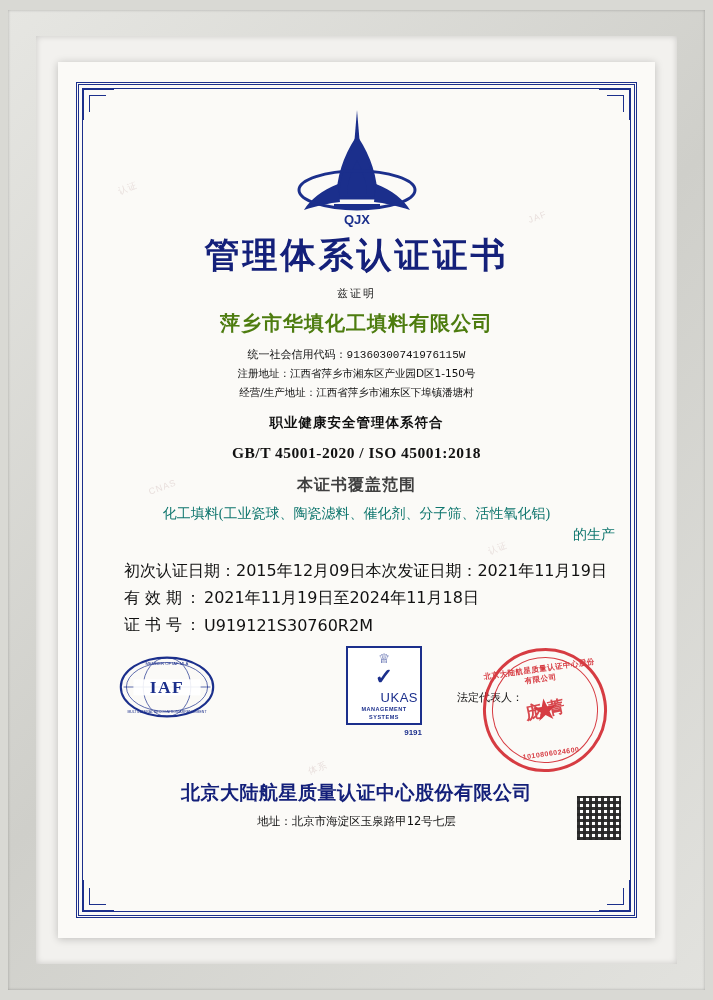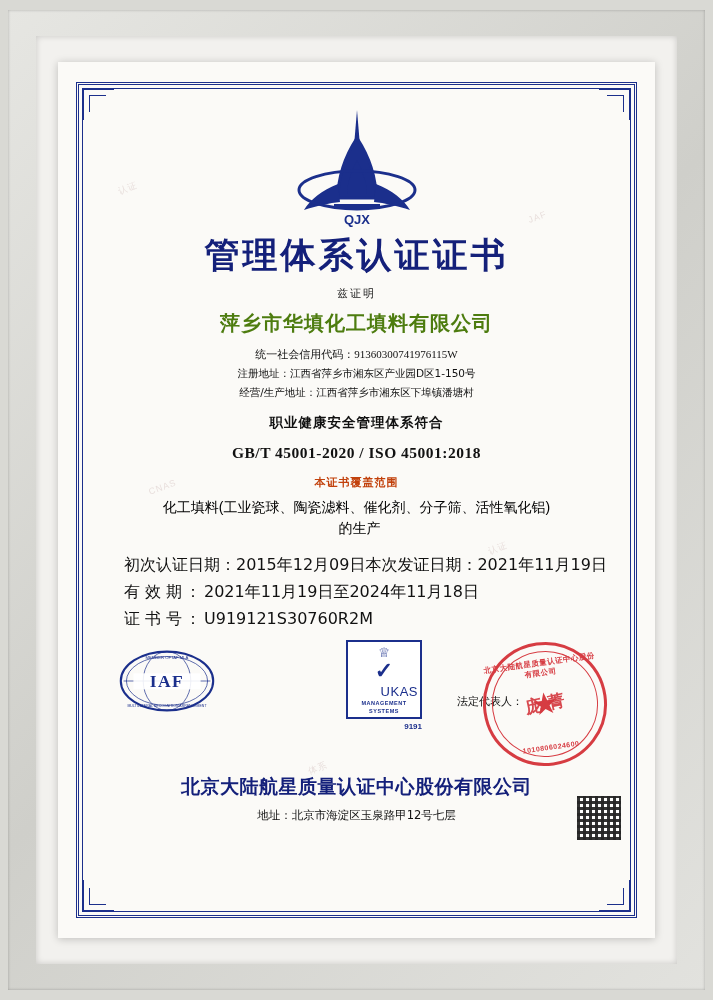--- a/index.html
+++ b/index.html
@@ -129,21 +129,21 @@
     font-weight: bold;
     font-size: 20px;
     color: #4d7c0f;
     margin-top: 9px;
     letter-spacing: 1px;
   }
   .code-line {
     font-size: 11px;
     color: #111;
     margin-top: 10px;
-    font-family: Liberation Serif, serif;
+    font-family: Liberation Mono, monospace;
   }
   .addr-line {
     font-size: 10.5px;
     color: #111;
     margin-top: 5px;
     font-family: "DejaVu Sans", sans-serif;
   }
   .standard-intro {
     font-family: "DejaVu Sans", sans-serif;
     font-weight: bold;
@@ -156,37 +156,37 @@
     font-family: "Liberation Serif", serif;
     font-weight: bold;
     font-size: 15.5px;
     color: #111;
     margin-top: 12px;
     letter-spacing: .5px;
   }
   .scope-label {
     font-family: "DejaVu Sans", sans-serif;
     font-weight: bold;
-    font-size: 11px;
-    color: #c2410c;
+    font-size: 16px;
+    color: #404040;
     margin-top: 13px;
     letter-spacing: 1px;
     text-align: center;
   }
   .scope-text {
-    font-family: Liberation Sans, sans-serif;
+    font-family: Liberation Serif, serif;
     font-size: 14px;
-    color: #000000;
+    color: #0f766e;
     margin-top: 7px;
     line-height: 1.5;
     text-align: center;
   }
   .scope-text .l2 {
     display: block;
-    text-align: center;
+    text-align: right;
     padding-left: 6px;
   }
 
   
   .dates {
     margin-top: 16px;
     font-size: 16px;
     color: #111;
     font-family: "DejaVu Sans", sans-serif;
     padding: 0 26px;
@@ -196,20 +196,21 @@
     justify-content: space-between;
     margin-bottom: 6px;
     white-space: nowrap;
   }
   .dates-row .left { text-align: left; }
   .dates-row .right { text-align: right; }
   .kv {
     display: flex;
     margin-bottom: 6px;
     white-space: nowrap;
+    align-items: center;
   }
   .kv .k {
     display: inline-block;
     width: 58px;
     text-align: justify;
     text-align-last: justify;
   }
   .kv .sep { padding: 0 3px; }
 
   
@@ -264,21 +265,21 @@
   }
   .ukas-num {
     font-size: 8px;
     color: #1b2f8c;
     font-weight: bold;
     margin-top: 3px;
     text-align: right;
   }
   .legal-rep {
     position: absolute;
-    right: 92px; top: 52px;
+    right: 92px; top: 42px;
     font-size: 11px;
     color: #111;
     font-family: "DejaVu Sans", sans-serif;
     white-space: nowrap;
   }
   
   .seal {
     position: absolute;
     right: 8px; top: 0px;
     width: 118px; height: 118px;

